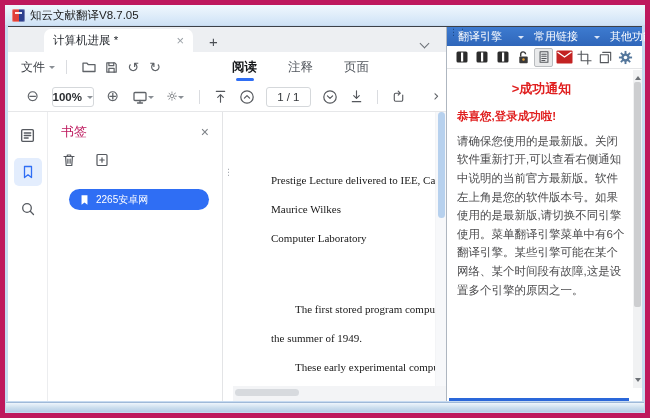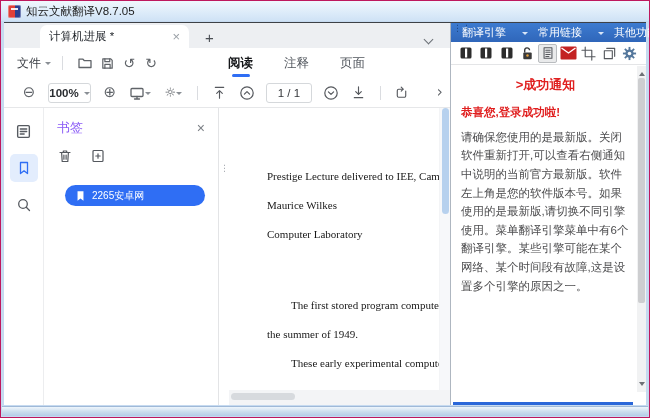--- a/index.html
+++ b/index.html
@@ -1,18 +1,18 @@
 <!DOCTYPE html>
 <html><head>
 <meta charset="utf-8">
 <style>
   * { margin:0; padding:0; box-sizing:border-box; }
   html,body { width:650px; height:418px; font-family:"Liberation Sans","DejaVu Sans",sans-serif; }
   .window { position:relative; width:650px; height:418px; overflow:hidden;
-    background:#c6daf0; border:1px solid #be185d; }
+    background:#c6daf0; border:5px solid #be185d; }
   
   .titlebar { position:absolute; top:0; left:0; right:0; height:20px;
     background:linear-gradient(180deg,#f0f7fd 0%,#dcebf9 60%,#cfe2f5 100%);
     display:flex; align-items:center; padding-left:7px; gap:5px; }
   .app-logo { width:13px; height:13px; border-radius:2px;
     background:linear-gradient(90deg,#e04038 0 52%,#2b3f8f 52% 100%);
     box-shadow:inset 0 0 0 1px rgba(255,255,255,.35); position:relative; }
   .app-logo:after{ content:""; position:absolute; inset:3px 3px 5px 3px; border-top:2px solid rgba(255,255,255,.9); }
   .title-text { font-size:11.5px; color:#1c1c1c; }
   .bottom-strip { position:absolute; left:1px; right:1px; bottom:1px; height:10px;
@@ -51,21 +51,21 @@
   
   .workspace { flex:1; display:flex; min-height:0; position:relative; }
   .iconbar { width:40px; border-right:1px solid #ecedef; display:flex; flex-direction:column; align-items:center; padding-top:9px; gap:9px; }
   .sb-btn { width:28px; height:28px; display:flex; align-items:center; justify-content:center; border-radius:5px; }
   .sb-btn svg { stroke:#565a60; fill:none; stroke-width:1.3; stroke-linecap:round; stroke-linejoin:round; }
   .sb-btn.active { background:#e3edfd; }
   .sb-btn.active svg { stroke:#2f6ef4; }
   
   .bm-panel { width:175px; border-right:1px solid #e3e4e6; padding:11px 13px 0 13px; position:relative; }
   .bm-head { display:flex; align-items:center; justify-content:space-between; }
-  .bm-title { font-size:13px; color:#8b5cf6; }
+  .bm-title { font-size:13px; color:#be185d; }
   .bm-close { font-size:14px; color:#7c8086; line-height:1; }
   .bm-actions { display:flex; gap:17px; margin-top:11px; }
   .bm-actions svg { stroke:#54585e; fill:none; stroke-width:1.2; stroke-linecap:round; stroke-linejoin:round; }
   .bm-item { margin-top:17px; margin-left:8px; height:21px; background:#2f6ef4; border-radius:11px;
     display:flex; align-items:center; gap:6px; padding:0 10px; width:calc(100% - 8px); }
   .bm-item-label { color:#fff; font-size:10px; white-space:nowrap; overflow:hidden; }
   
   .splitter { width:10px; position:relative; background:#fff; }
   .split-dots { position:absolute; top:58px; left:1px; font-size:9px; letter-spacing:-1px; color:#a7abb1; line-height:5px; }
   

